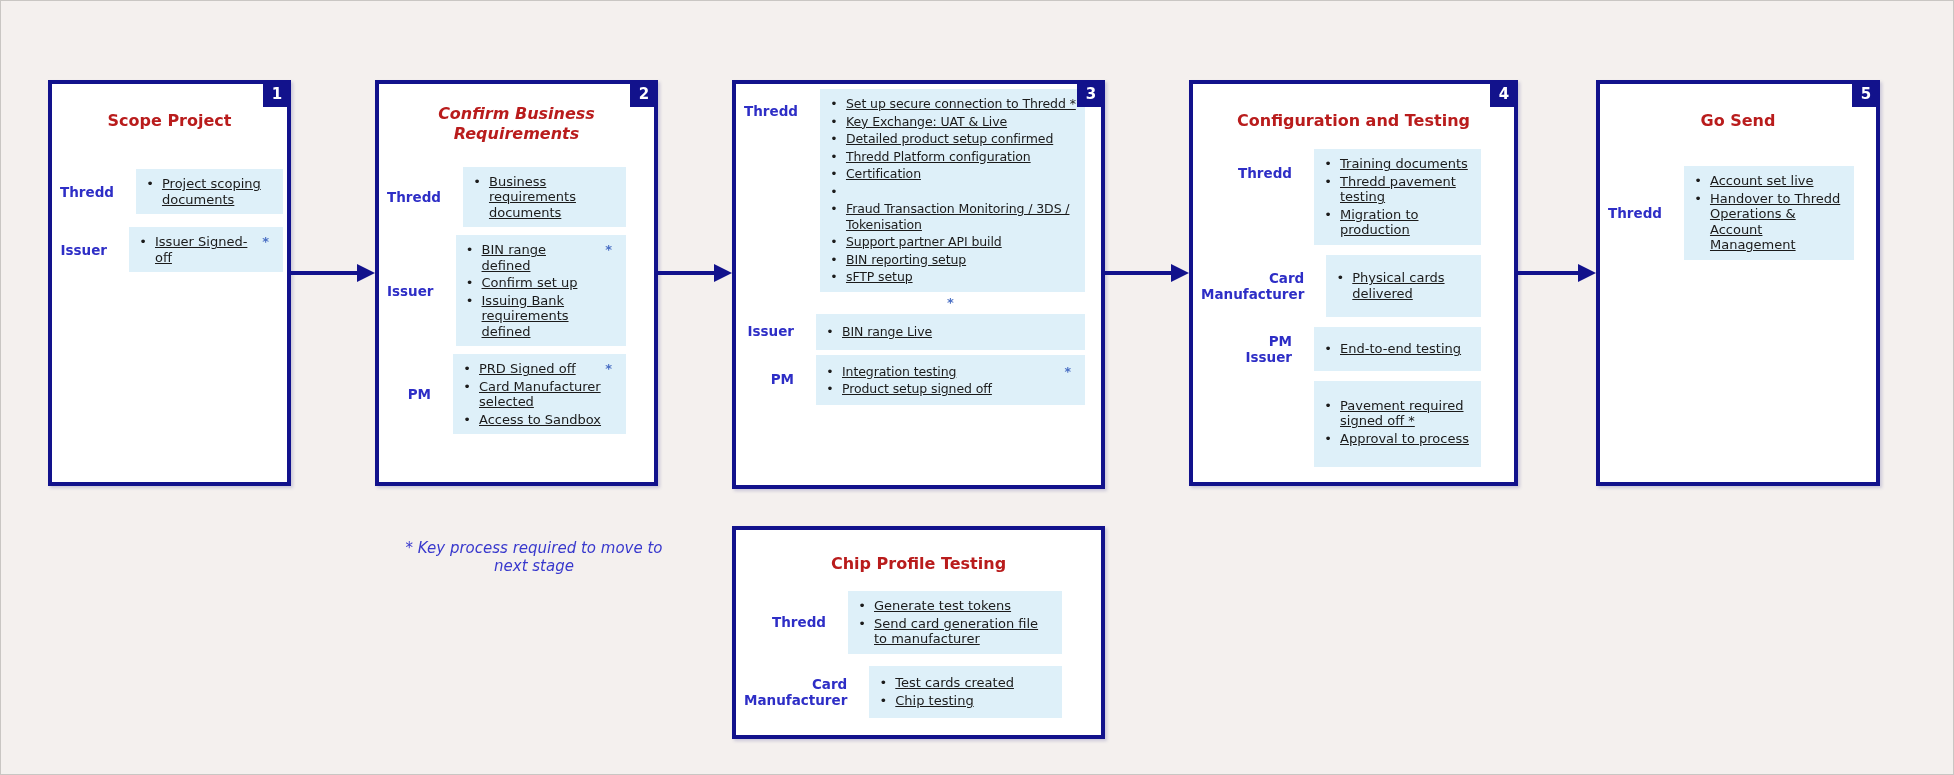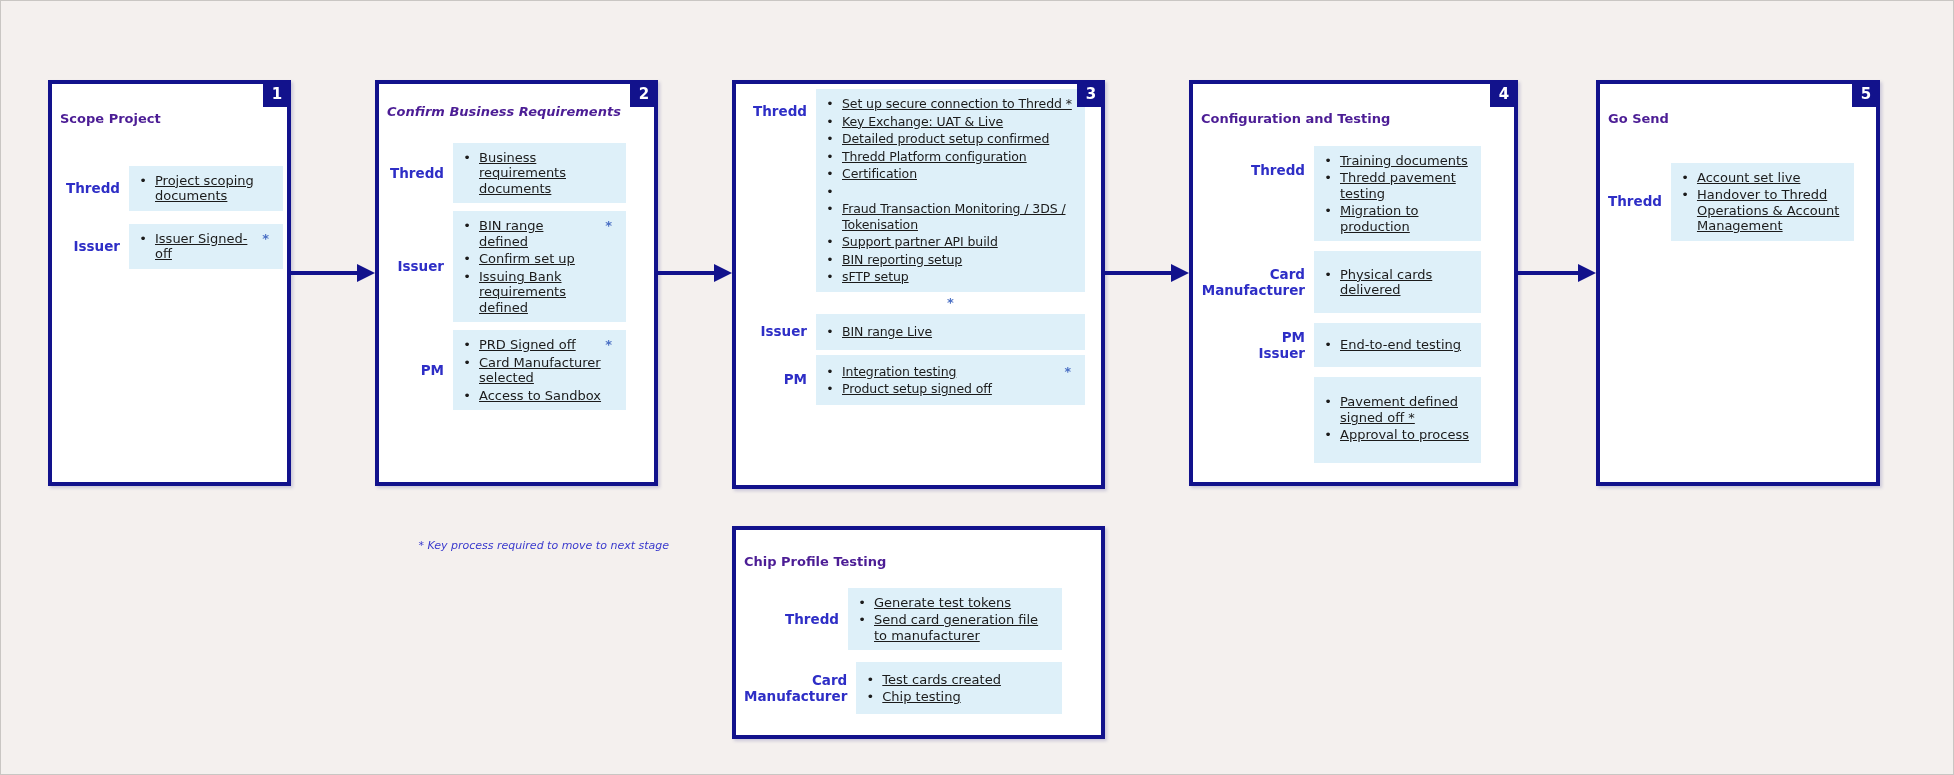--- a/index.html
+++ b/index.html
@@ -20,30 +20,30 @@
   .s4{left:1188px;width:329px;--lw:113px;--mr:33px;--mt:18px;--gap:10px;}
   .s5{left:1595px;width:284px;--lw:62px;--mr:22px;--mt:35px;--gap:10px;}
   .chip{left:731px;top:525px;width:373px;height:213px;--lw:104px;--mr:39px;--mt:17px;--gap:12px;}
 
   .num{
     position:absolute;top:-4px;right:-4px;width:28px;height:27px;
     background:#12128c;color:#ffffff;font-weight:bold;font-size:15px;
     display:flex;align-items:center;justify-content:center;
   }
   .title{
-    font-weight:bold;font-size:13px;color:#4c1d95;
+    text-align:center;font-weight:bold;font-size:16px;color:#b91c1c;
     margin:27px 8px 0 8px;line-height:1.28;
   }
   .s2 .title{margin-top:20px;font-style:italic;}
   .chip .title{margin-top:24px;}
 
   .rows{display:flex;flex-direction:column;gap:var(--gap);margin:var(--mt) var(--mr) 0 8px;}
   .row{display:flex;align-items:center;}
   .row-label{
-    flex:0 0 var(--lw);box-sizing:border-box;padding-right:9px;
+    flex:0 0 var(--lw);box-sizing:border-box;padding-right:22px;
     font-weight:bold;color:#2e2ec6;font-size:13.5px;line-height:1.22;
     text-align:right;white-space:pre-line;align-self:center;
   }
   .content{
     flex:1;background:#def0f9;padding:6px 4px 6px 2px;box-sizing:border-box;
   }
   .items{list-style:none;margin:0;padding:0;}
   .item{display:flex;font-size:13px;line-height:15.5px;color:#1b1b1b;padding:1px 0;}
   .s3 .item{font-size:12.5px;letter-spacing:-0.1px;}
   .dot{flex:0 0 24px;text-align:center;color:#1b1b1b;}
@@ -75,22 +75,22 @@
     position:absolute;right:0;top:0;width:0;height:0;
     border-left:18px solid #12128c;border-top:9px solid transparent;border-bottom:9px solid transparent;
   }
   .a1{left:290px;width:84px;}
   .a2{left:657px;width:74px;}
   .a3{left:1103px;width:85px;}
   .a4{left:1516px;width:79px;}
 
   
   .footnote{
-    position:absolute;left:398px;top:538px;width:270px;text-align:right;
-    font-style:italic;font-size:11px;color:#3939cd;
+    position:absolute;left:398px;top:538px;width:270px;text-align:center;
+    font-style:italic;font-size:15px;color:#3939cd;
   }
 </style>
 </head>
 <body>
 
 <div class="canvas">
 
   <div class="box s1">
     <div class="num">1</div>
     <div class="title">Scope Project</div>
@@ -307,21 +307,21 @@
               </li>
             </ul>
           </div>
         </div>
         <div class="row">
           <div class="row-label"></div>
           <div class="content">
             <ul class="items">
               <li class="item">
                 <span class="dot">•</span>
-                <span class="text">Pavement defined signed off *</span>
+                <span class="text">Pavement required signed off *</span>
               </li>
               <li class="item">
                 <span class="dot">•</span>
                 <span class="text">Approval to process</span>
               </li>
             </ul>
           </div>
         </div>
       </div>
   </div>

